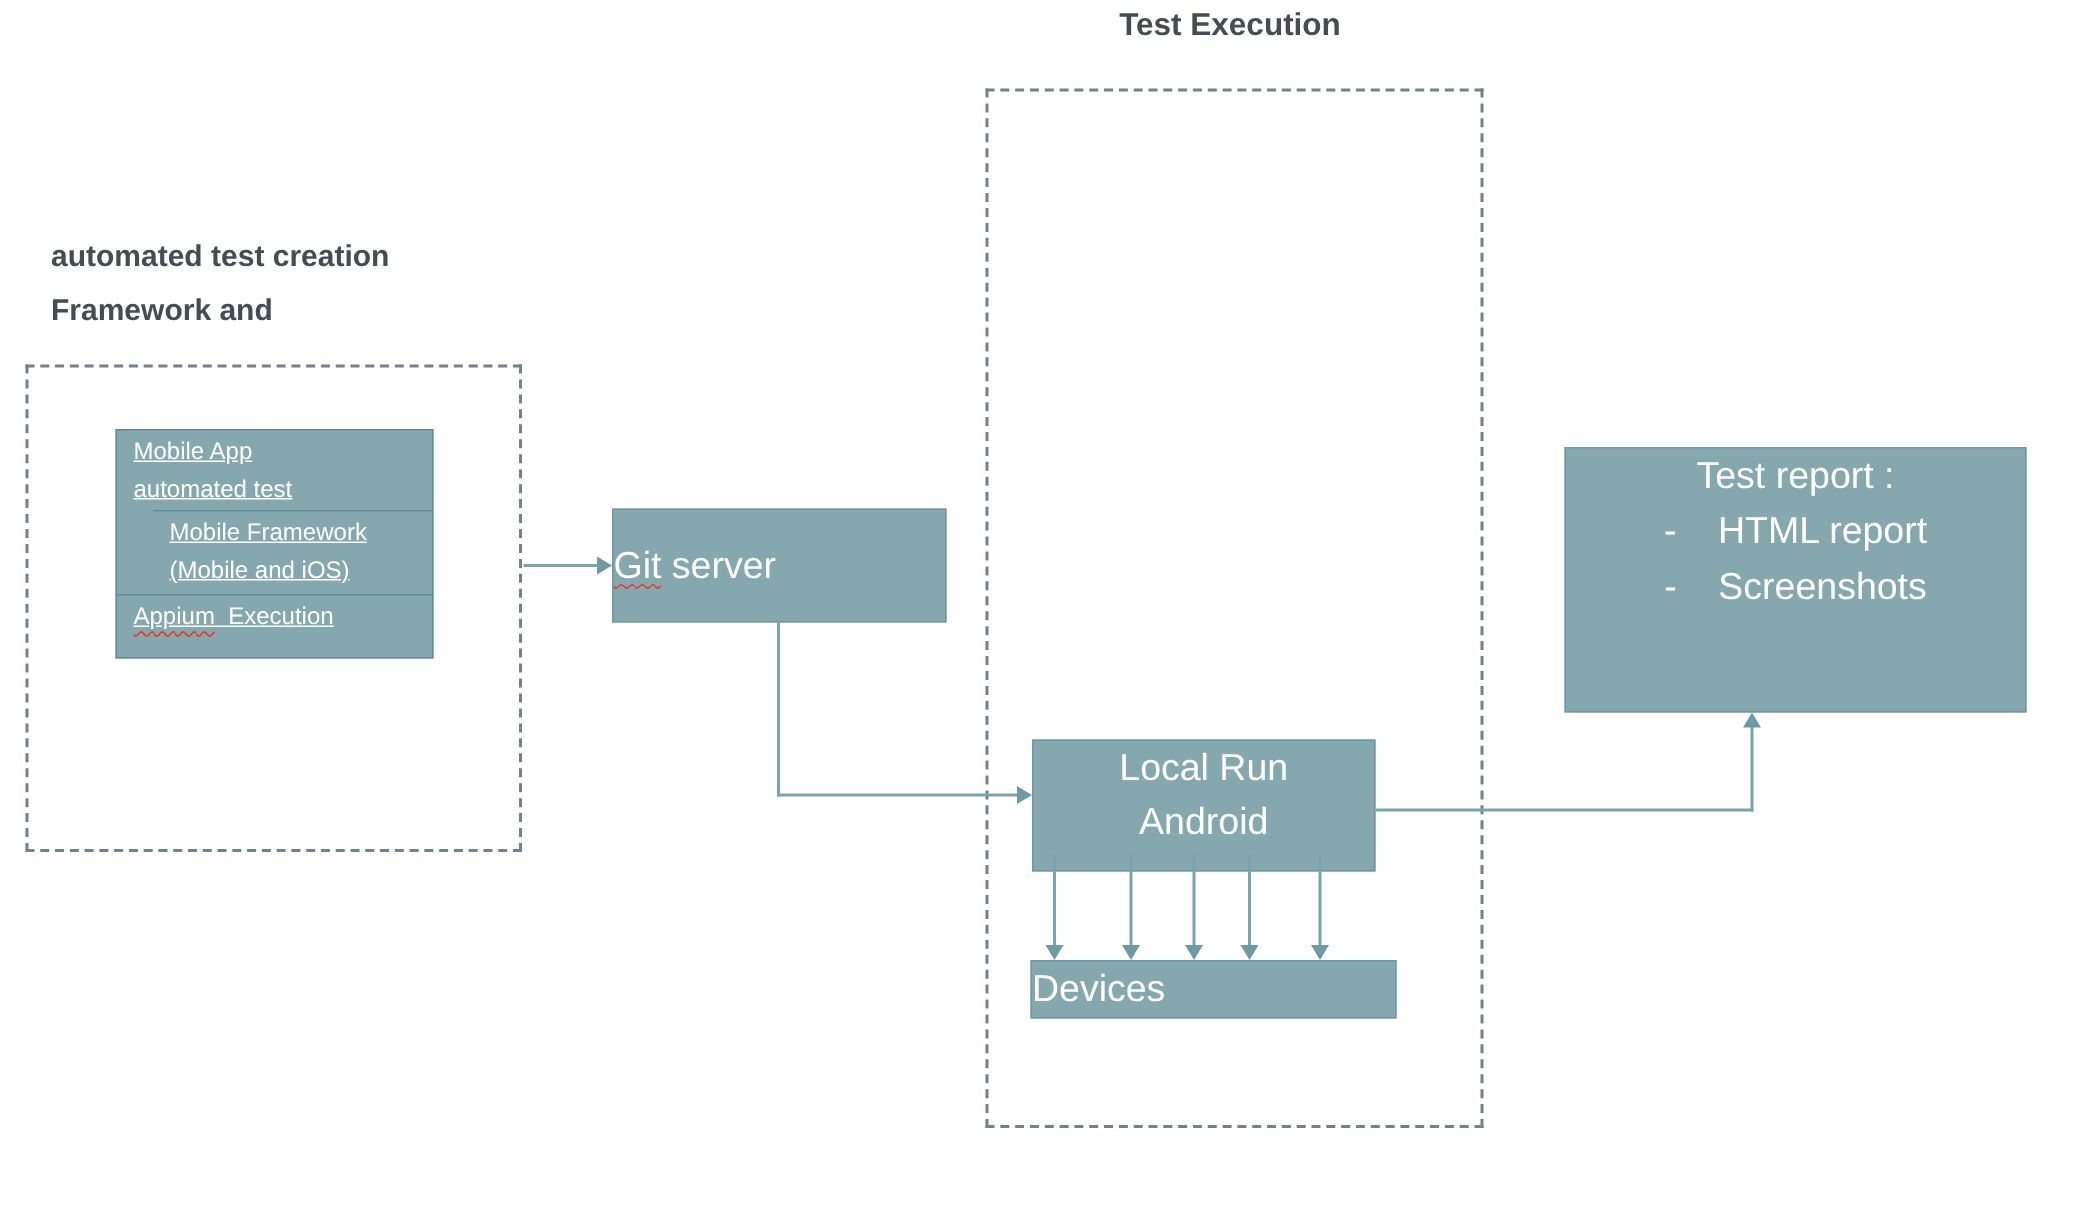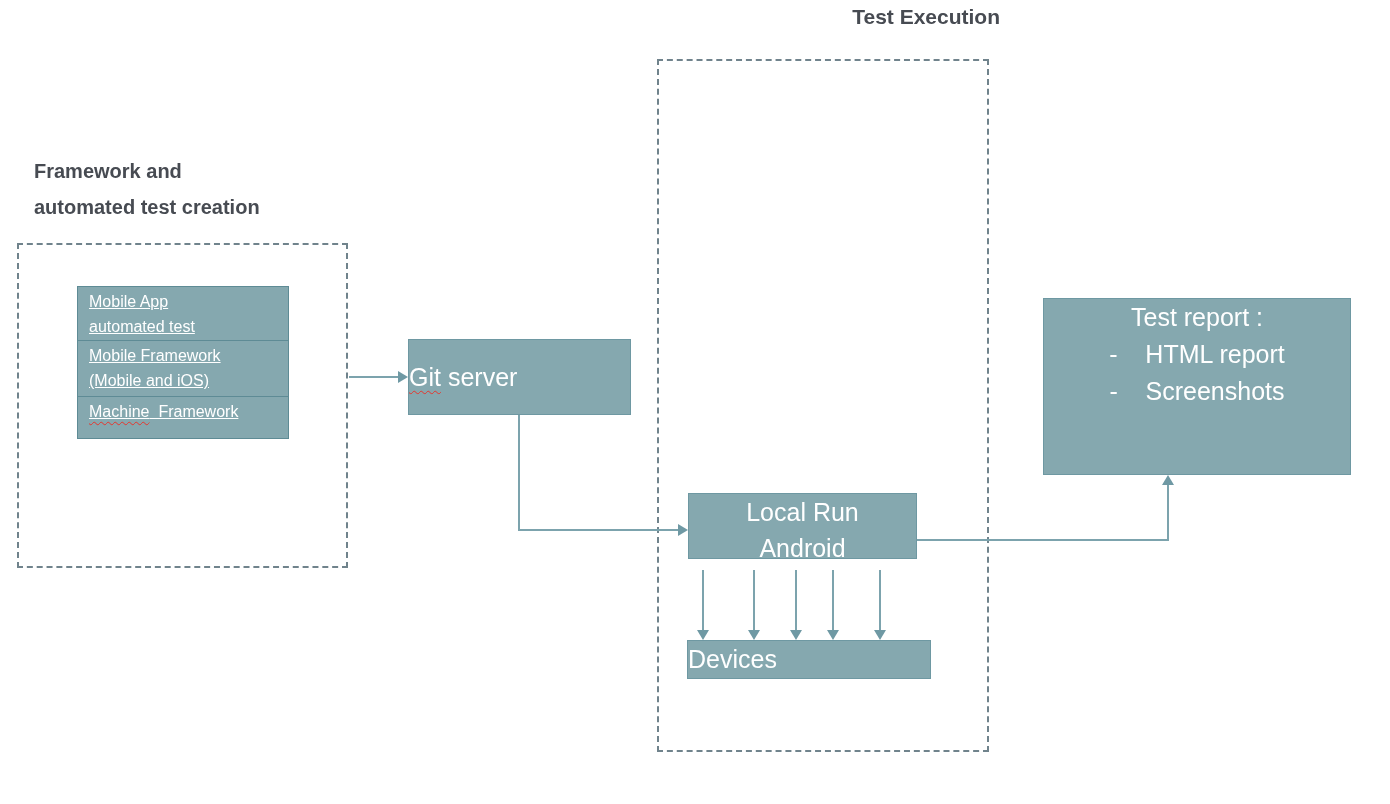--- a/index.html
+++ b/index.html
@@ -16,21 +16,21 @@
   html,body{background:#ffffff;}
   .canvas{
     position:relative;
     width:1390px;height:804px;
     background:#ffffff;
     font-family:"Liberation Sans","DejaVu Sans",sans-serif;
     overflow:hidden;
   }
   .title{
     position:absolute;left:640px;top:5px;width:360px;
-    text-align:right;
+    text-align:center;
     font-size:21px;font-weight:700;color:var(--heading-text);
   }
   .left-heading{
     position:absolute;left:34px;top:153px;width:330px;
     font-size:20px;font-weight:700;color:var(--heading-text);
     line-height:36px;
   }
   .dashed-box{
     position:absolute;
     border:2px dashed var(--dashed-border);
@@ -44,32 +44,32 @@
     background:var(--box-fill);
   }
   .stack-cell{
     color:var(--box-text);
     font-size:16px;line-height:25px;
     padding:2px 8px 2px 11px;
     text-decoration:underline;
   }
   .stack-cell + .stack-cell{border-top:1.5px solid #5e8b95;}
   .cell-a{height:53px;}
-  .cell-b{height:56px;}
+  .cell-b{height:56px;margin-left:24px;}
   .cell-c{height:42px;}
   .box{
     position:absolute;
     background:var(--box-fill);
     border:1.5px solid var(--box-border);
     color:var(--box-text);
     display:flex;align-items:center;
     text-align:center;
   }
   .box-git{left:408px;top:339px;width:223px;height:76px;font-size:25px;}
-  .box-lrm{left:688px;top:493px;width:229px;height:66px;font-size:25px;line-height:36px;flex-direction:column;}
+  .box-lrm{left:688px;top:493px;width:229px;height:88px;font-size:25px;line-height:36px;flex-direction:column;}
   .box-devices{left:687px;top:640px;width:244px;height:39px;font-size:25px;}
   .box-report{left:1043px;top:298px;width:308px;height:177px;font-size:25px;line-height:37px;flex-direction:column;}
   .hline,.vline{position:absolute;background:var(--line);}
   .hline{height:2px;}
   .vline{width:2px;}
   .ah{position:absolute;width:0;height:0;}
   .ah-right{border-top:6px solid transparent;border-bottom:6px solid transparent;border-left:10px solid var(--arrowhead);}
   .ah-down{border-left:6px solid transparent;border-right:6px solid transparent;border-top:10px solid var(--arrowhead);}
   .ah-up{border-left:6px solid transparent;border-right:6px solid transparent;border-bottom:10px solid var(--arrowhead);}
   .misspelled{
@@ -81,37 +81,37 @@
   }
   .pre{white-space:pre;}
 </style>
 </head>
 <body>
 
 <div class="canvas">
 
   <div class="title">Test Execution</div>
   <div class="left-heading">
+    <div>automated test creation</div>
     <div>Framework and</div>
-    <div>automated test creation</div>
   </div>
 
   <div class="dashed-box dashed-left"></div>
   <div class="dashed-box dashed-center"></div>
 
   <div class="stack">
     <div class="stack-cell cell-a">
       <div>Mobile App</div>
       <div>automated test</div>
     </div>
     <div class="stack-cell cell-b">
       <div>Mobile Framework</div>
       <div>(Mobile and iOS)</div>
     </div>
-    <div class="stack-cell cell-c"><span class="misspelled pre">Machine</span><span class="pre">  Framework</span></div>
+    <div class="stack-cell cell-c"><span class="misspelled pre">Appium</span><span class="pre">  Execution</span></div>
   </div>
 
   <div class="hline" style="left:349px;top:376px;width:51px;"></div>
   <div class="ah ah-right" style="left:398px;top:371px;"></div>
 
   <div class="box box-git">
       <span class="misspelled">Git</span>
       <span class="pre"> server</span>
     </div>
 

